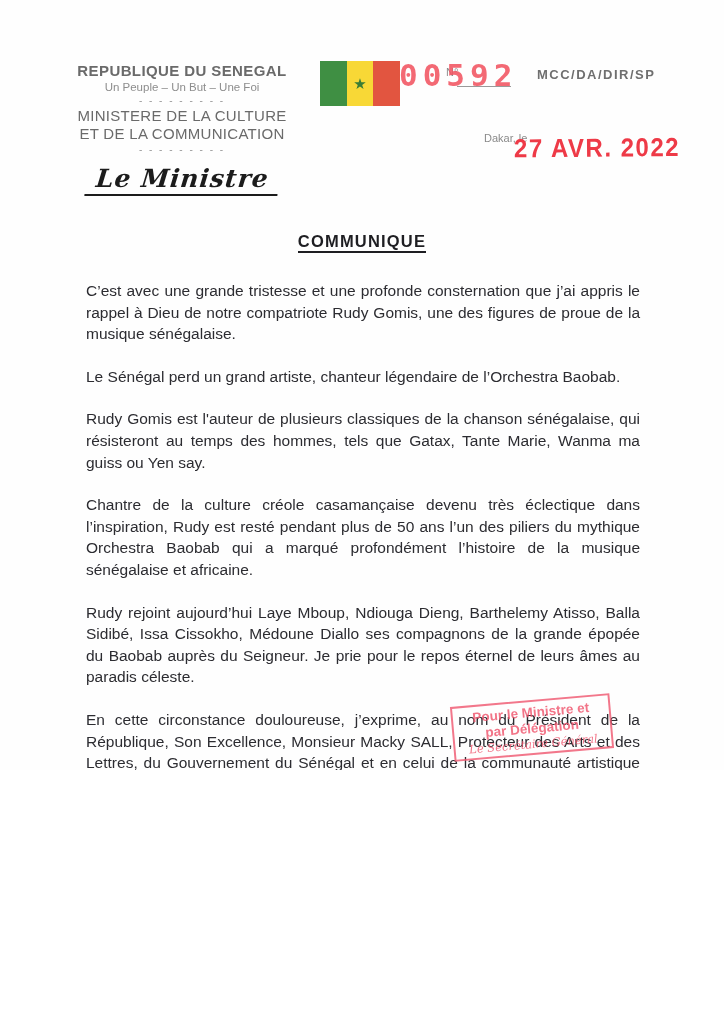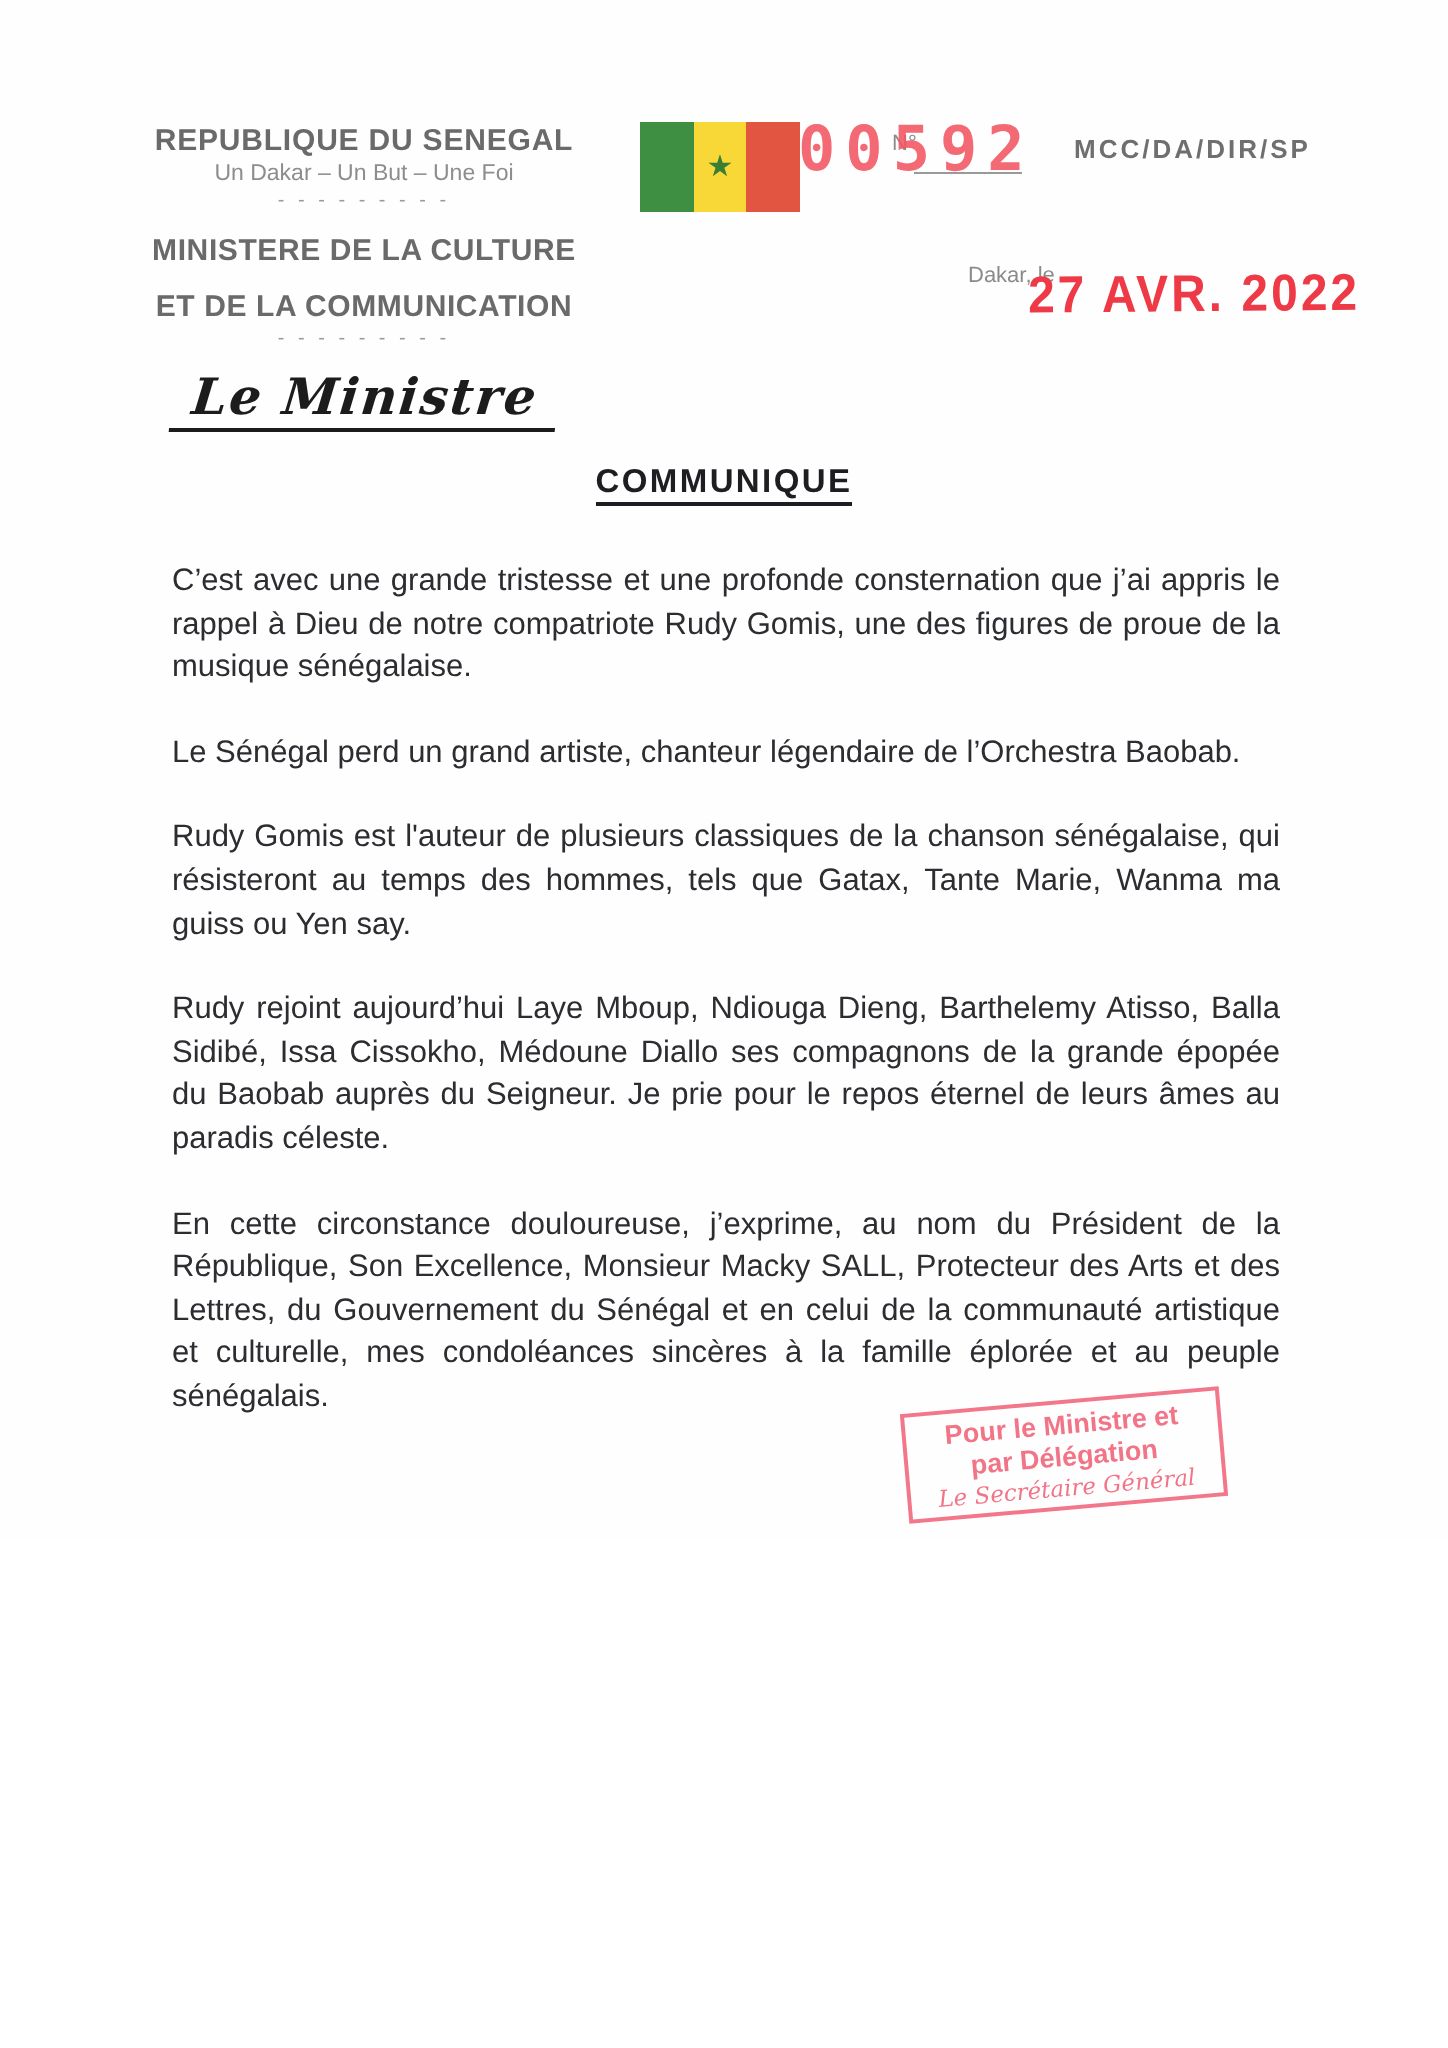--- a/index.html
+++ b/index.html
@@ -4,21 +4,21 @@
 <style>
   html,body{margin:0;padding:0;background:#ffffff;}
   .page{position:relative;width:724px;height:770px;background:#fefefe;overflow:hidden;
         font-family:"Liberation Sans",sans-serif;color:#2f2f33;}
 
   
   .hdr-left{position:absolute;left:56px;top:62px;width:252px;text-align:center;color:#6a6a6a;}
   .hdr-republic{font-size:15px;font-weight:bold;letter-spacing:.4px;}
   .hdr-motto{font-size:11.5px;color:#8d8d8d;margin-top:2px;}
   .hdr-divider{font-size:10px;color:#9a9a9a;letter-spacing:2px;margin-top:2px;}
-  .hdr-ministry{font-size:15px;font-weight:bold;letter-spacing:.3px;margin-top:11px;}
+  .hdr-ministry{font-size:15px;font-weight:normal;letter-spacing:.3px;margin-top:1px;}
   .hdr-minister{margin-top:9px;}
   .hdr-minister span{display:inline-block;font-family:"DejaVu Serif",serif;font-style:italic;
       font-weight:bold;font-size:25px;color:#1c1c1c;border-bottom:2.5px solid #1c1c1c;
       padding:0 10px 1px 10px;letter-spacing:1px;transform:skewX(-6deg);}
 
   
   .flag{position:absolute;left:320px;top:61px;width:80px;height:45px;display:flex;}
   .flag .stripe{flex:1;position:relative;}
   .flag .star{position:absolute;left:50%;top:50%;transform:translate(-50%,-54%);
       font-size:15px;line-height:1;}
@@ -59,21 +59,21 @@
       color:#e23844;font-size:17.5px;font-weight:bold;text-align:center;line-height:34px;
       letter-spacing:.5px;z-index:3;opacity:.92;}
 </style>
 </head>
 <body>
 
 <div class="page">
 
   <div class="hdr-left">
     <div class="hdr-republic">REPUBLIQUE DU SENEGAL</div>
-    <div class="hdr-motto">Un Dakar – Un But – Une Foi</div>
+    <div class="hdr-motto">Un Peuple – Un But – Une Foi</div>
     <div class="hdr-divider">- - - - - - - - -</div>
     <div class="hdr-ministry">MINISTERE DE LA CULTURE</div>
     <div class="hdr-ministry">ET DE LA COMMUNICATION</div>
     <div class="hdr-divider">- - - - - - - - -</div>
     <div class="hdr-minister">
       <span>Le Ministre</span>
     </div>
   </div>
 
   <div class="flag">
@@ -92,20 +92,21 @@
   <div class="date-stamp">27 AVR. 2022</div>
 
   <div class="doc-title">
     <span>COMMUNIQUE</span>
   </div>
 
   <div class="body-text">
     <p>C’est avec une grande tristesse et une profonde consternation que j’ai appris le rappel à Dieu de notre compatriote Rudy Gomis, une des figures de proue de la musique sénégalaise.</p>
     <p>Le Sénégal perd un grand artiste, chanteur légendaire de l’Orchestra Baobab.</p>
     <p>Rudy Gomis est l'auteur de plusieurs classiques de la chanson sénégalaise, qui résisteront au temps des hommes, tels que Gatax, Tante Marie, Wanma ma guiss ou Yen say.</p>
+    <p>Chantre de la culture créole casamançaise devenu très éclectique dans l’inspiration, Rudy est resté pendant plus de 50 ans l’un des piliers du mythique Orchestra Baobab qui a marqué profondément l’histoire de la musique sénégalaise et africaine.</p>
     <p>Rudy rejoint aujourd’hui Laye Mboup, Ndiouga Dieng, Barthelemy Atisso, Balla Sidibé, Issa Cissokho, Médoune Diallo ses compagnons de la grande épopée du Baobab auprès du Seigneur. Je prie pour le repos éternel de leurs âmes au paradis céleste.</p>
     <p>En cette circonstance douloureuse, j’exprime, au nom du Président de la République, Son Excellence, Monsieur Macky SALL, Protecteur des Arts et des Lettres, du Gouvernement du Sénégal et en celui de la communauté artistique et culturelle, mes condoléances sincères à la famille éplorée et au peuple sénégalais.</p>
   </div>
 
   <div class="delegation-stamp">
     <div class="l1">Pour le Ministre et</div>
     <div class="l2">par Délégation</div>
     <div class="l3">Le Secrétaire Général</div>
   </div>
 

